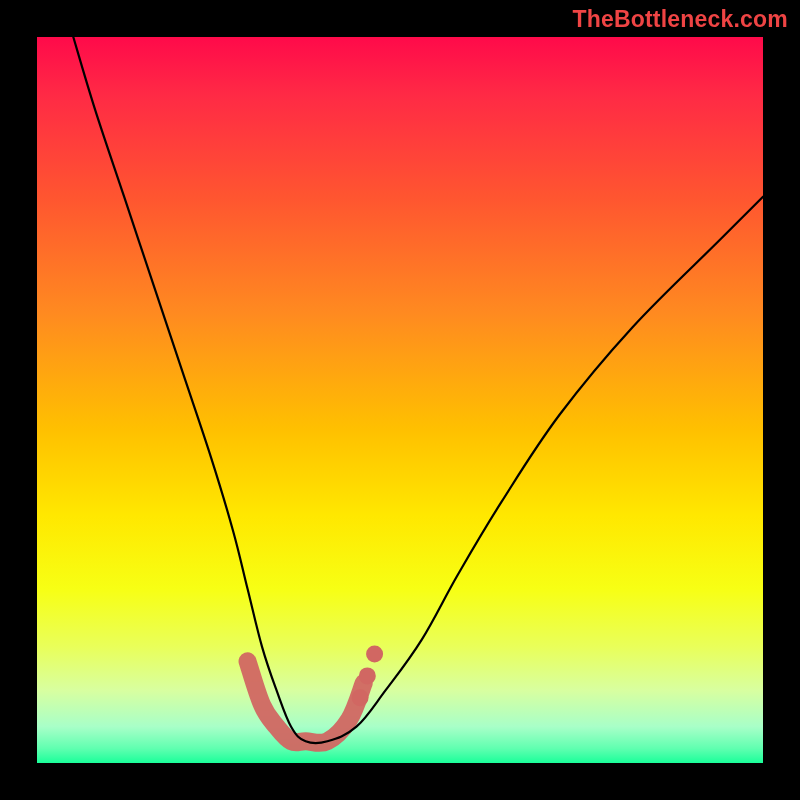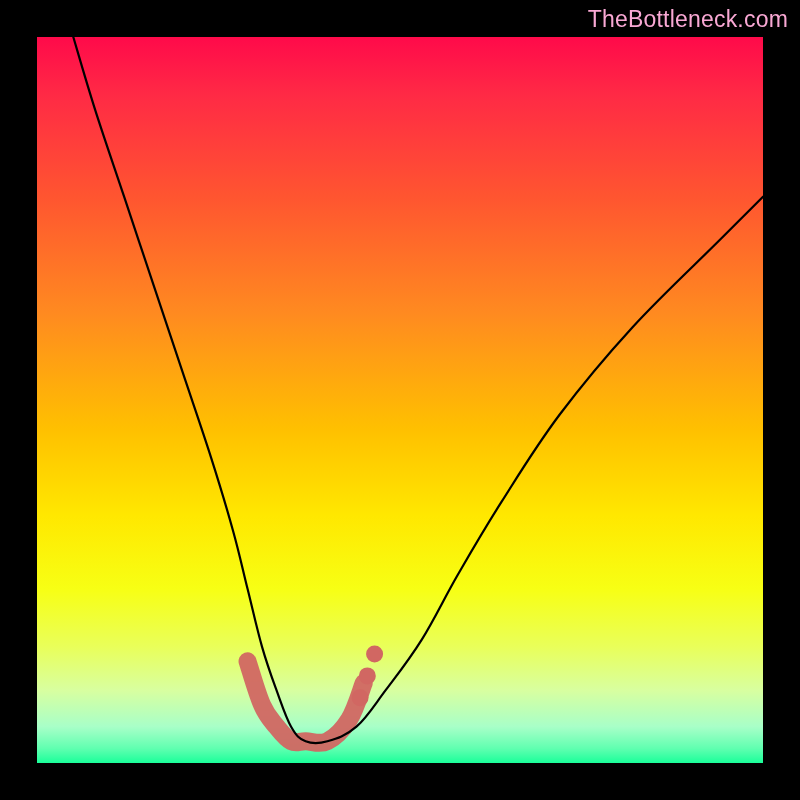--- a/index.html
+++ b/index.html
@@ -38,22 +38,22 @@
       #a8ffc8 95%,
       #60ffb0 98%,
       #1aff9a 100%
     );
   }
   .watermark {
     position: absolute;
     top: 6px;
     right: 12px;
     font-size: 23px;
-    font-weight: 400;
-    color: #f9a8d4;
+    font-weight: 700;
+    color: #ef4444;
     letter-spacing: 0.2px;
     user-select: none;
     margin-left: 17px;
   }
   svg.curve {
     position: absolute;
     left: 0;
     top: 0;
     width: 726px;
     height: 726px;

